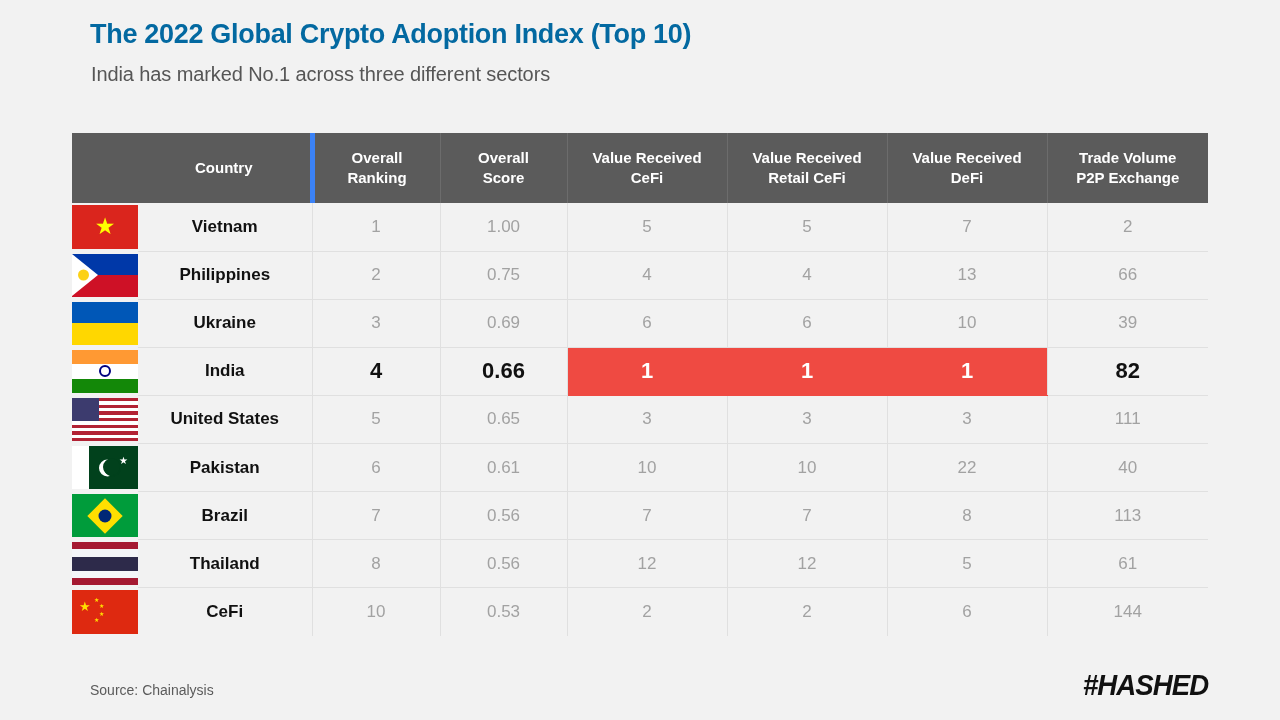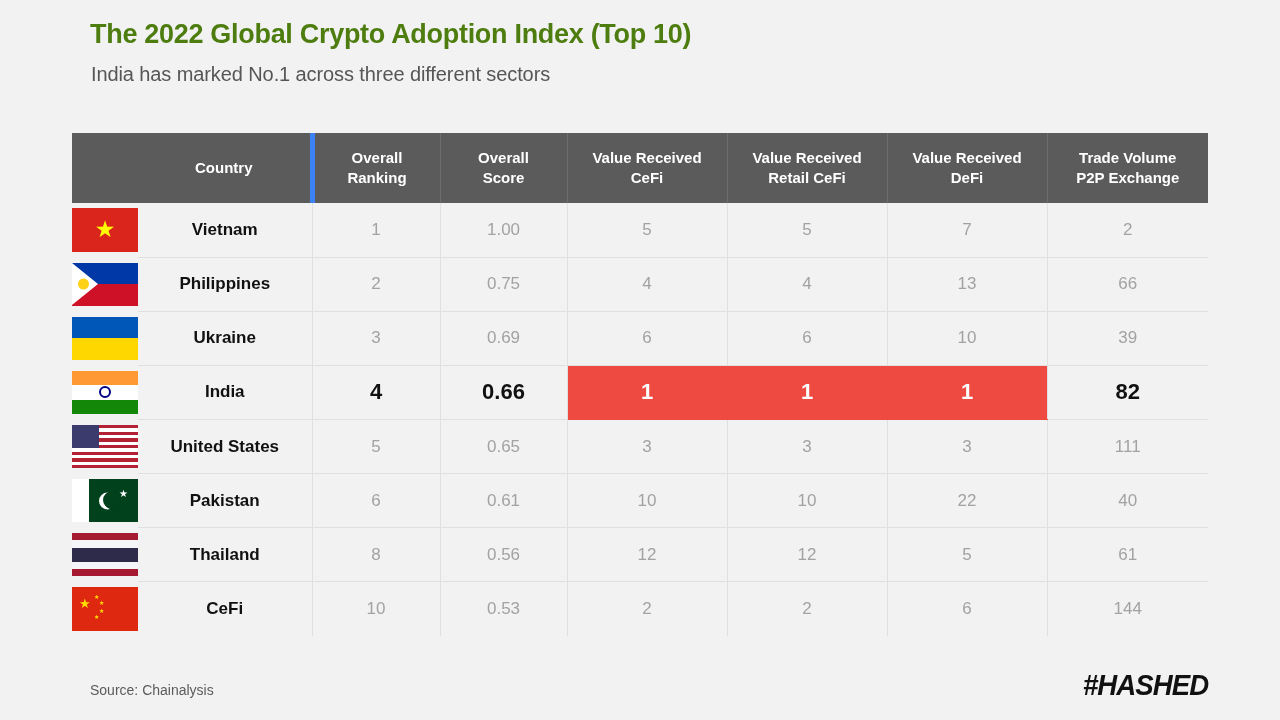--- a/index.html
+++ b/index.html
@@ -6,21 +6,21 @@
   html, body {
     width: 1280px; height: 720px;
     background: #f2f2f2;
     font-family: "Liberation Sans", sans-serif;
     overflow: hidden;
   }
   #slide { position: relative; width: 1280px; height: 720px; background: #f2f2f2; }
 
   #title {
     position: absolute; left: 90px; top: 19px;
-    font-size: 27px; font-weight: bold; color: #4d7c0f;
+    font-size: 27px; font-weight: bold; color: #0369a1;
     letter-spacing: -0.3px; white-space: nowrap;
   }
   #subtitle {
     position: absolute; left: 91px; top: 63px;
     font-size: 20px; font-weight: 400; color: #565656;
     letter-spacing: -0.1px; white-space: nowrap;
   }
 
   #table-wrap {
     position: absolute; left: 72px; top: 133px;
@@ -293,20 +293,35 @@
             <td class="country">Pakistan</td>
             <td>6</td>
             <td>0.61</td>
             <td>10</td>
             <td>10</td>
             <td>22</td>
             <td class="p2p">40</td>
           </tr>
           <tr class="">
             <td class="flagcell">
+              <span class="flag f-br">
+                <span class="dia"></span>
+                <span class="globe"></span>
+              </span>
+            </td>
+            <td class="country">Brazil</td>
+            <td>7</td>
+            <td>0.56</td>
+            <td>7</td>
+            <td>7</td>
+            <td>8</td>
+            <td class="p2p">113</td>
+          </tr>
+          <tr class="">
+            <td class="flagcell">
               <span class="flag f-th">
                 <span class="r1"></span>
                 <span class="b1"></span>
                 <span class="nv"></span>
                 <span class="b2"></span>
                 <span class="r2"></span>
               </span>
             </td>
             <td class="country">Thailand</td>
             <td>8</td>

